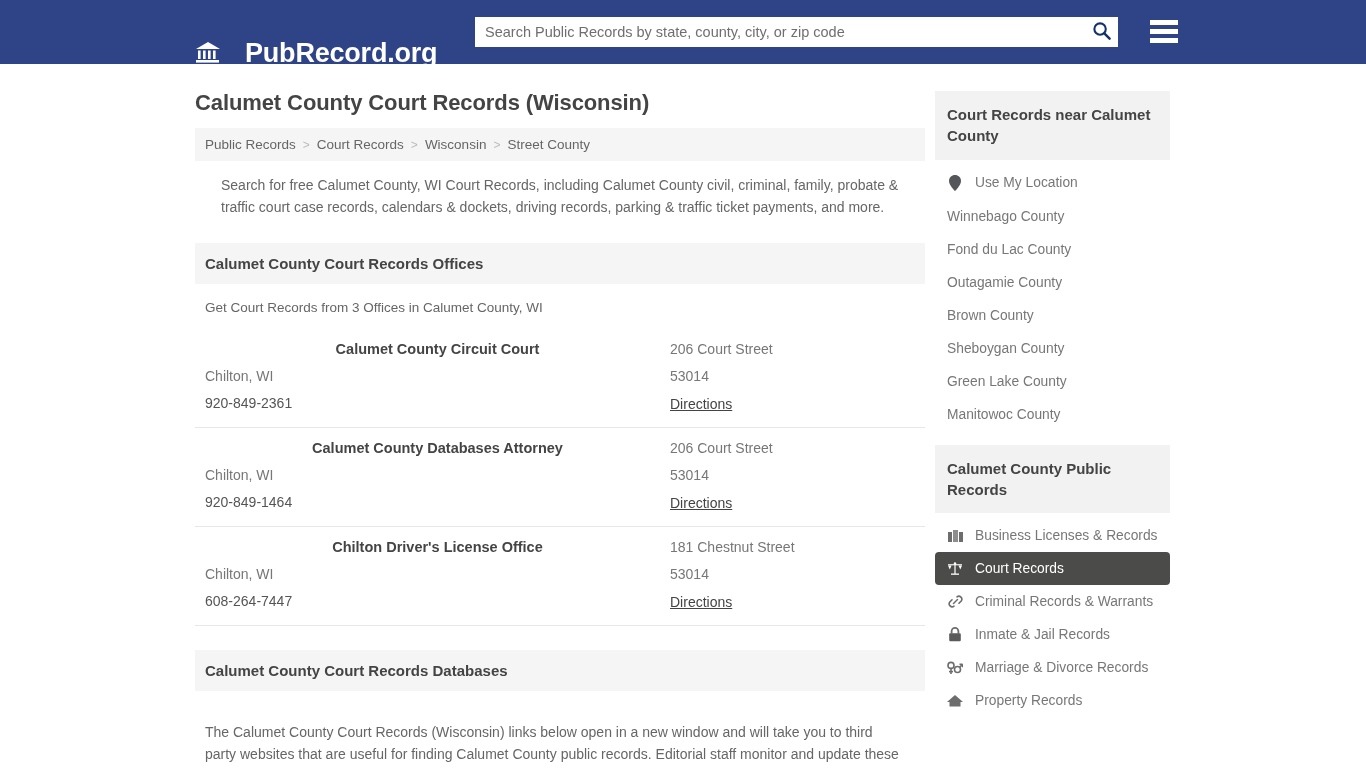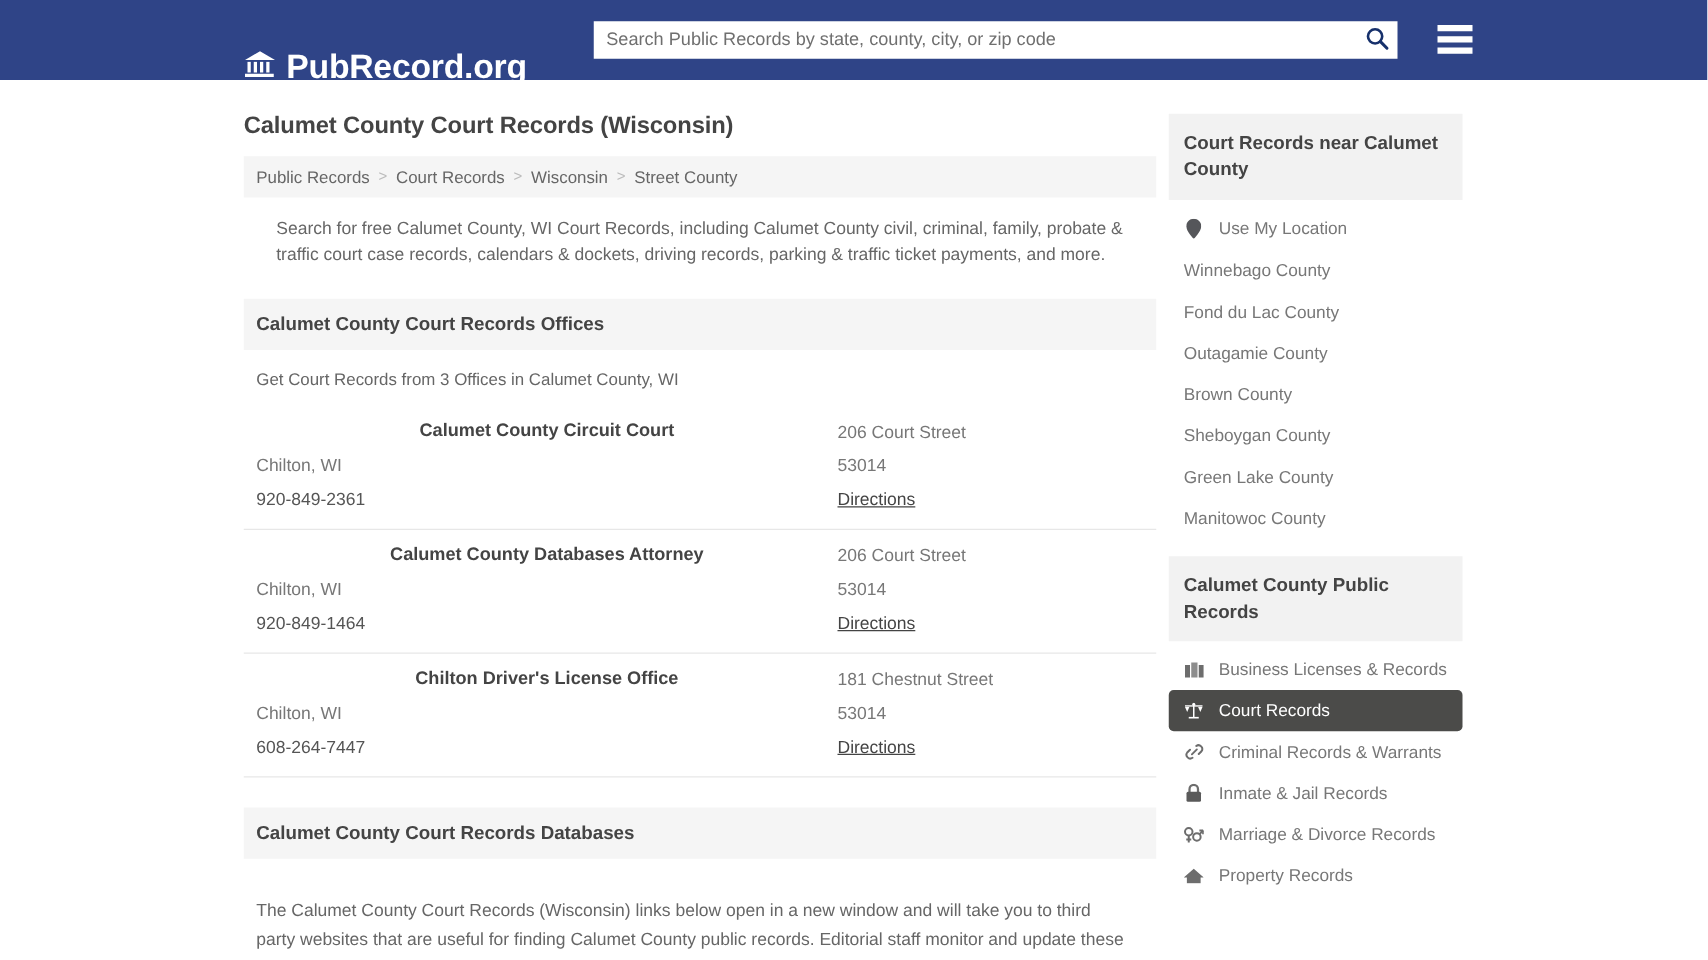--- a/index.html
+++ b/index.html
@@ -18,21 +18,21 @@
   .site-header {
     height: 64px;
     background: #2f4487;
     display: flex;
     align-items: center;
     position: relative;
   }
   .brand {
     display: flex;
     align-items: center;
-    gap: 8px;
+    gap: 24px;
     margin-left: 195px;
     text-decoration: none;
     user-select: none;
     margin-top: 43px;
   }
   .brand-icon { display: block; }
   .brand-text {
     color: #ffffff;
     font-size: 27px;
     font-weight: bold;
@@ -93,21 +93,21 @@
     gap: 0;
   }
   .main-col { width: 730px; }
   .side-col {
     width: 235px;
     margin-left: 10px;
     padding-top: 27px;
   }
 
   h1.page-title {
-    font-size: 19px;
+    font-size: 22px;
     font-weight: bold;
     color: #444444;
     margin: 26px 0 12px 0;
     line-height: 1.2;
     letter-spacing: -0.1px;
   }
 
   
   .breadcrumb {
     background: #f5f5f5;

